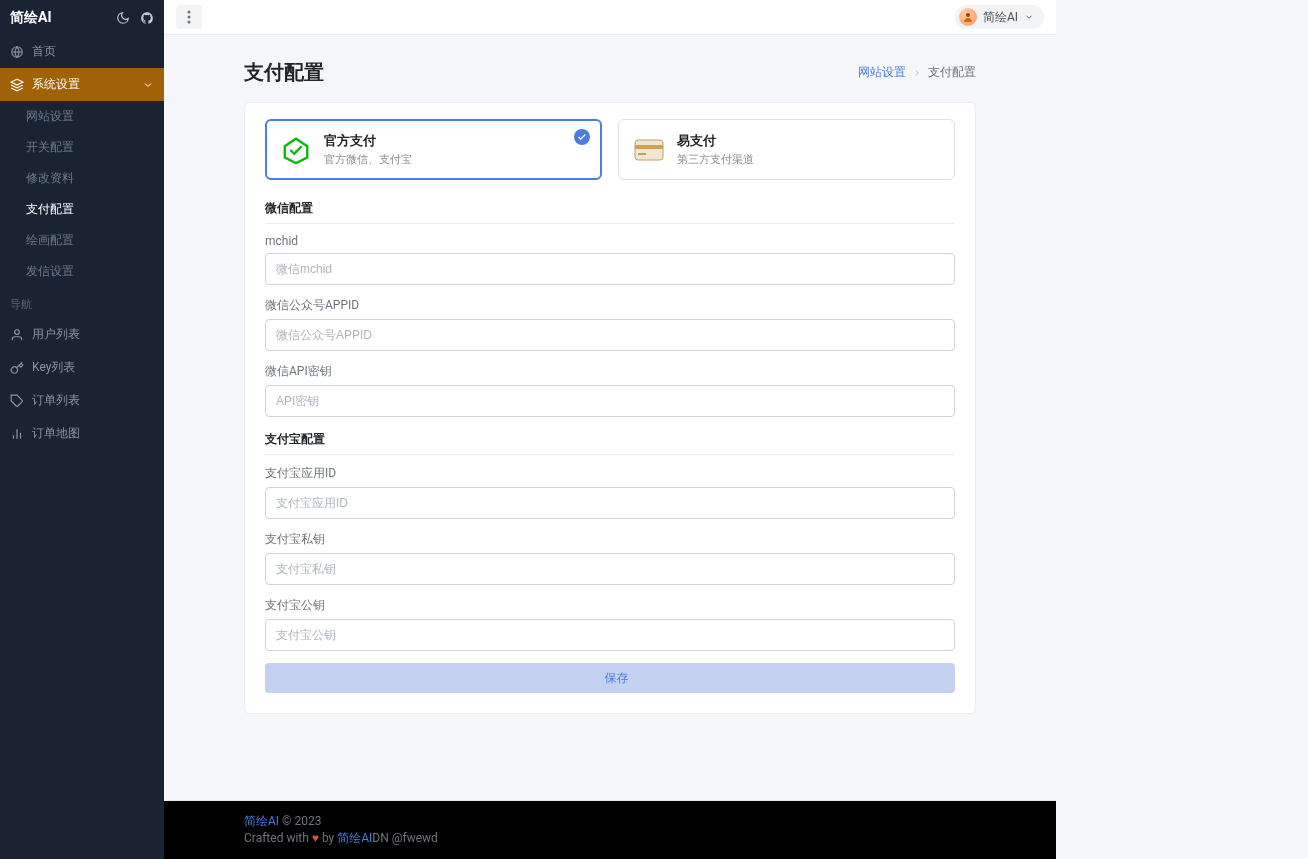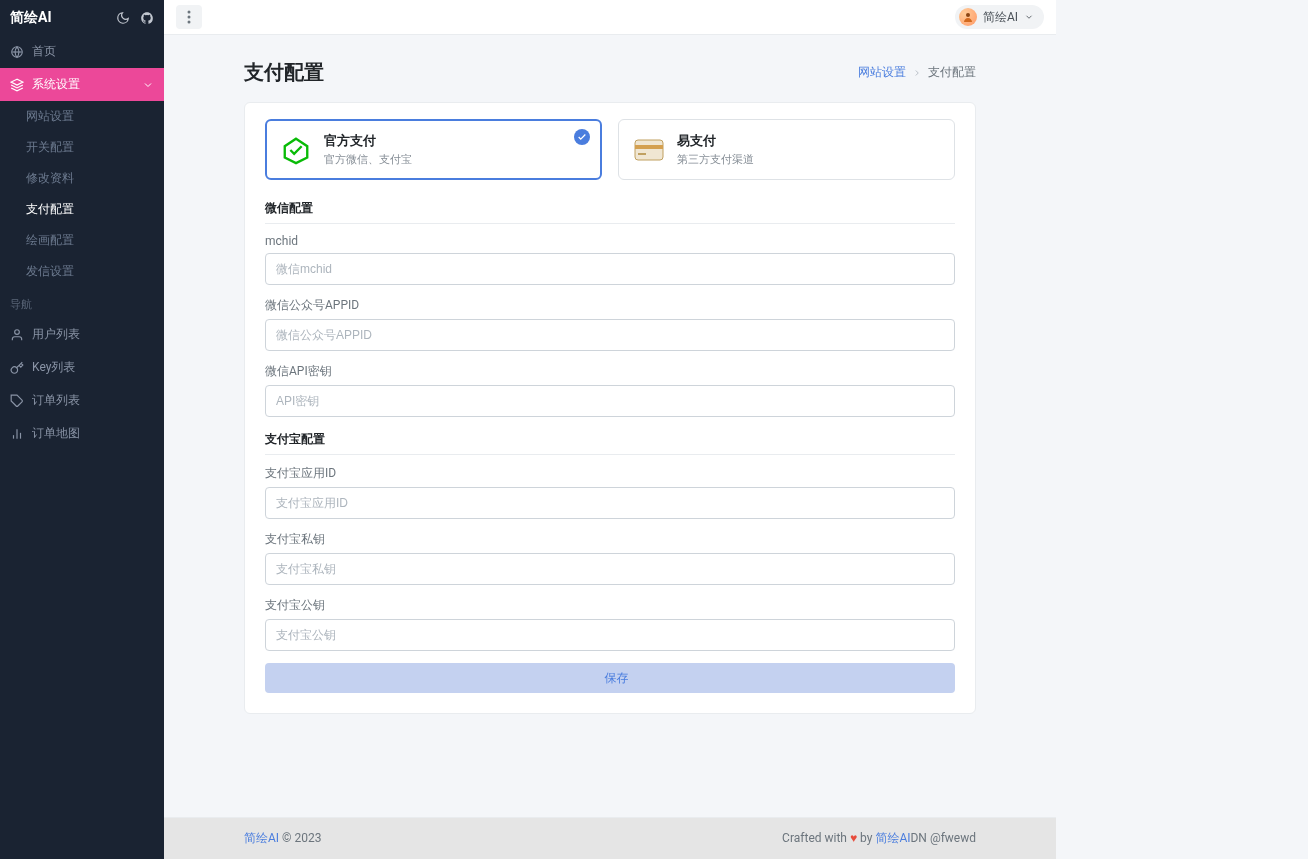--- a/index.html
+++ b/index.html
@@ -5,21 +5,21 @@
 * { margin: 0; padding: 0; box-sizing: border-box; }
 body { font-family: -apple-system, BlinkMacSystemFont, "Segoe UI", Roboto, "Helvetica Neue", Arial, sans-serif; font-size: 13px; color: #495057; background: #f4f6f9; }
 .app { display: flex; height: 859px; width: 1056px; }
 .sidebar { width: 164px; background: #1a2332; color: #c2c7d0; flex-shrink: 0; display: flex; flex-direction: column; }
 .sidebar-header { display: flex; align-items: center; justify-content: space-between; padding: 8px 10px; height: 35px; }
 .brand { color: #fff; font-weight: 700; font-size: 14px; }
 .sidebar-header-icons { display: flex; gap: 10px; align-items: center; }
 .icon-btn { color: #c2c7d0; cursor: pointer; display: inline-flex; }
 .nav { flex: 1; overflow-y: auto; }
 .nav-item { display: flex; align-items: center; padding: 8px 10px; color: #8a94a6; cursor: pointer; gap: 8px; font-size: 12px; }
-.nav-item.active { background: #ec4899; color: #fff; }
+.nav-item.active { background: #a16207; color: #fff; }
 .nav-item .chevron { margin-left: auto; }
 .nav-subitem { display: block; padding: 7px 10px 7px 26px; color: #6c7a8f; cursor: pointer; font-size: 12px; }
 .nav-subitem.active { color: #fff; font-weight: 500; }
 .nav-section-title { padding: 10px 10px 6px; color: #5a6678; font-size: 11px; }
 .main { flex: 1; display: flex; flex-direction: column; background: #f4f6f9; }
 .topbar { height: 35px; background: #fff; border-bottom: 1px solid #e9ecef; display: flex; align-items: center; padding: 0 12px; justify-content: space-between; }
 .topbar-left { display: flex; align-items: center; }
 .menu-dots { width: 26px; height: 24px; border-radius: 4px; display: flex; align-items: center; justify-content: center; background: #f1f3f5; cursor: pointer; color: #6c757d; }
 .user-pill { display: flex; align-items: center; gap: 6px; background: #f1f3f5; border-radius: 14px; padding: 3px 10px 3px 4px; cursor: pointer; font-size: 12px; color: #495057; }
 .avatar { width: 18px; height: 18px; border-radius: 50%; background: radial-gradient(circle at 30% 30%, #ffcc99, #ff9966); display: flex; align-items: center; justify-content: center; }
@@ -37,21 +37,21 @@
 .check-badge { display: none; position: absolute; top: 8px; right: 10px; width: 16px; height: 16px; border-radius: 50%; background: #4a7dde; align-items: center; justify-content: center; }
 .pay-icon { width: 32px; height: 32px; display: flex; align-items: center; justify-content: center; }
 .pay-option-title { font-size: 13px; font-weight: 600; color: #212529; margin-bottom: 2px; }
 .pay-option-desc { font-size: 11px; color: #868e96; }
 .section-title { font-size: 12px; font-weight: 600; color: #212529; margin: 14px 0 10px; padding-bottom: 6px; border-bottom: 1px solid #e9ecef; }
 .form-group { margin-bottom: 12px; }
 .form-label { display: block; font-size: 12px; color: #6c757d; margin-bottom: 5px; }
 .form-input { width: 100%; height: 32px; padding: 6px 10px; border: 1px solid #ced4da; border-radius: 4px; font-size: 12px; color: #ec4899; }
 .form-input::placeholder { color: #adb5bd; }
 .btn-save { width: 100%; height: 30px; background: #c4d1f0; color: #4a7dde; border: none; border-radius: 4px; font-size: 12px; font-weight: 500; cursor: pointer; padding-left: 13px; }
-.footer { padding: 12px 80px; font-size: 12px; color: #6c757d; display: flex; justify-content: space-between; background: #e5e5e5; border-top: 1px solid #e9ecef; }
+.footer { padding: 12px 80px; font-size: 12px; color: #6c757d; display: flex; justify-content: space-between; background: #000000; border-top: 1px solid #e9ecef; flex-direction: column; }
 .footer a { color: #4a7dde; text-decoration: none; }
 .heart { color: #e74c3c; }
 svg { display: block; }
 </style>
 </head>
 <body>
 
 <div class="app">
   <aside class="sidebar">
     <div class="sidebar-header">

